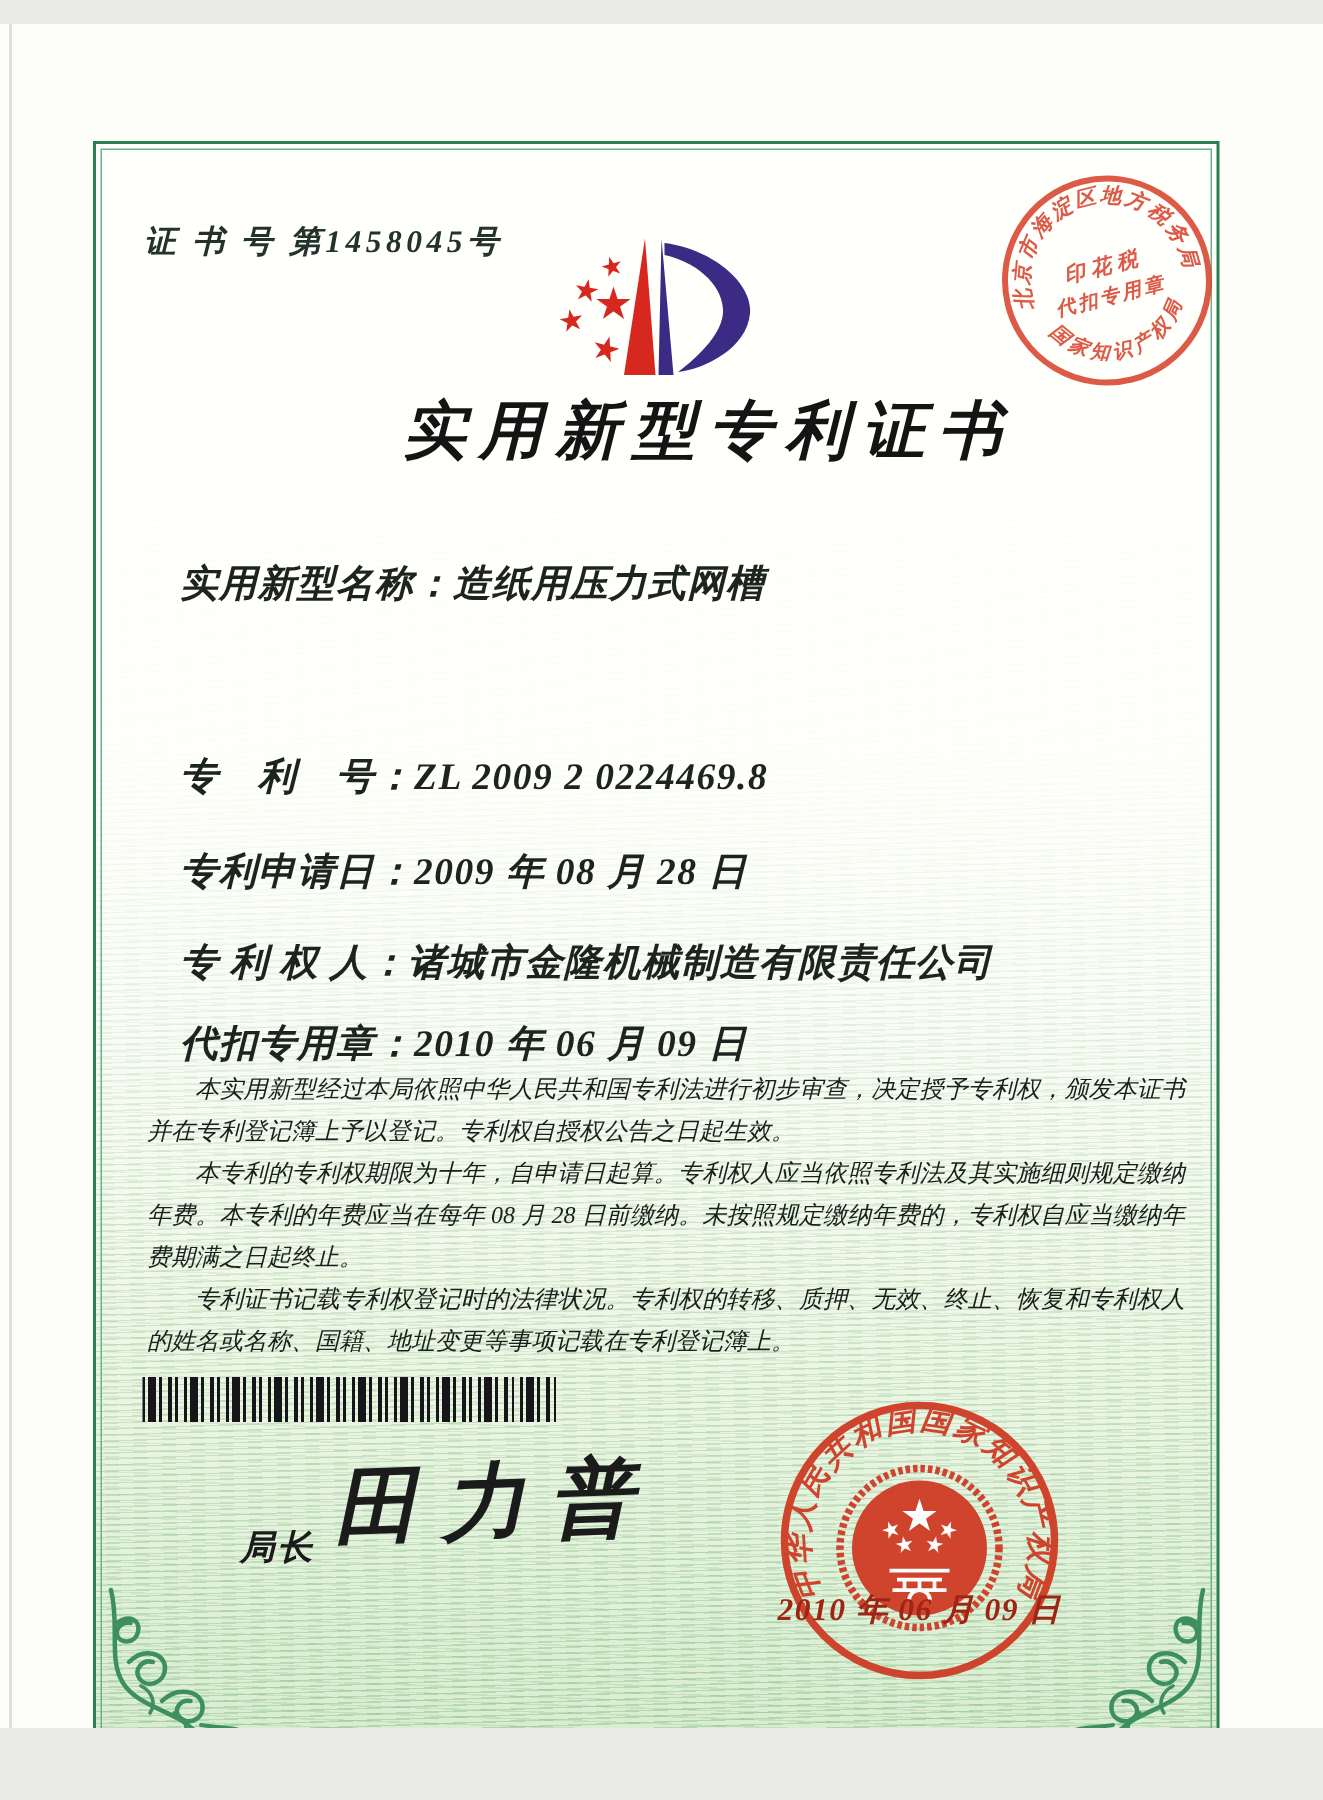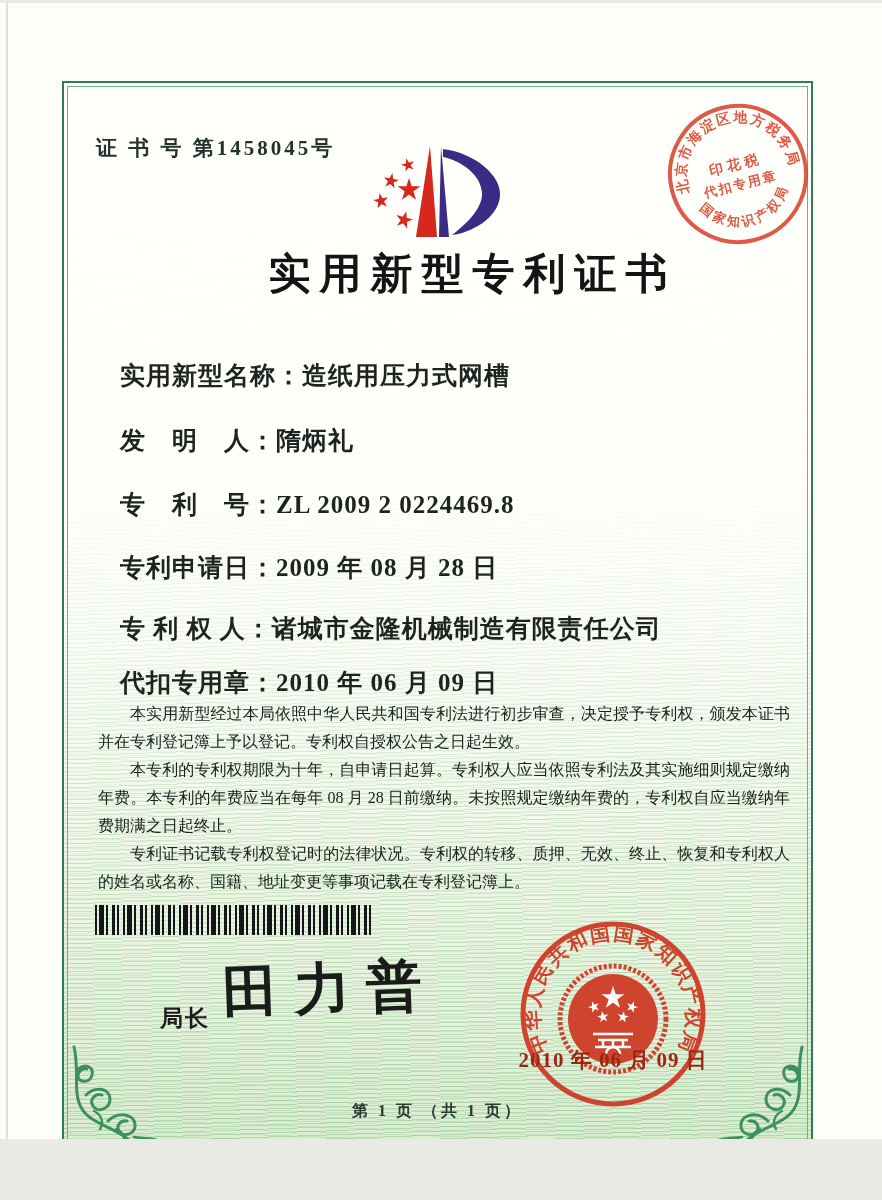--- a/index.html
+++ b/index.html
@@ -1,19 +1,20 @@
 <!DOCTYPE html>
 <html><head>
 <meta charset="utf-8">
 <style>
   html,body{margin:0;padding:0;background:#e9e9e6;}
   .page{
-    position:relative;width:882px;height:1136px;margin:3px auto;
+    position:relative;width:882px;height:1136px;margin:16px auto;
     background:#fdfdfa;overflow:hidden;
     font-family:"Liberation Serif", serif;
+    font-style:italic;
   }
   .page::before{ 
     content:"";position:absolute;left:6px;top:0;width:2px;height:100%;
     background:rgba(150,175,160,0.35);
   }
   .frame{
     position:absolute;left:62px;top:78px;width:751px;height:1068px;
     border:2px solid #2f7d52;
     outline:1px solid #6fae8c;outline-offset:-6px;
     background:
@@ -113,21 +114,20 @@
     </g>
     <g fill="#3c2b85">
       <polygon points="101,15 109,106 99,106"></polygon>
       <path d="M103 18 C135 22 162 45 160 65 C158 88 130 102 112 104 C128 92 143 76 142 62 C141 44 122 30 103 26 Z"></path>
     </g>
   </svg>
 
   <div class="doc-title">实用新型专利证书</div>
 
   <div class="field f0"><span>实用新型名称：</span><span>造纸用压力式网槽</span></div>
-  <div class="field f1"><span>发　明　人：</span><span>隋炳礼</span></div>
   <div class="field f2"><span>专　利　号：</span><span>ZL 2009 2 0224469.8</span></div>
   <div class="field f3"><span>专利申请日：</span><span>2009 年 08 月 28 日</span></div>
   <div class="field f4"><span>专 利 权 人：</span><span>诸城市金隆机械制造有限责任公司</span></div>
   <div class="field f5"><span>代扣专用章：</span><span>2010 年 06 月 09 日</span></div>
 
   <div class="body-text">
     <p>本实用新型经过本局依照中华人民共和国专利法进行初步审查，决定授予专利权，颁发本证书并在专利登记簿上予以登记。专利权自授权公告之日起生效。</p>
     <p>本专利的专利权期限为十年，自申请日起算。专利权人应当依照专利法及其实施细则规定缴纳年费。本专利的年费应当在每年 08 月 28 日前缴纳。未按照规定缴纳年费的，专利权自应当缴纳年费期满之日起终止。</p>
     <p>专利证书记载专利权登记时的法律状况。专利权的转移、质押、无效、终止、恢复和专利权人的姓名或名称、国籍、地址变更等事项记载在专利登记簿上。</p>
   </div>
@@ -176,14 +176,13 @@
     <text font-size="14" font-weight="bold" fill="#d8442e" letter-spacing="2" font-family="Liberation Serif, serif">
       <textPath href="#taxTop" startOffset="50%" text-anchor="middle">北京市海淀区地方税务局</textPath>
     </text>
     <text font-size="13" font-weight="bold" fill="#d8442e" letter-spacing="3" font-family="Liberation Serif, serif">
       <textPath href="#taxBottom" startOffset="50%" text-anchor="middle">国家知识产权局</textPath>
     </text>
     <text x="75" y="70" font-size="14" font-weight="bold" fill="#d8442e" text-anchor="middle" letter-spacing="4" font-family="Liberation Serif, serif">印花税</text>
     <text x="75" y="90" font-size="13" font-weight="bold" fill="#d8442e" text-anchor="middle" letter-spacing="2" font-family="Liberation Serif, serif">代扣专用章</text>
   </svg>
 
-  <div class="page-footer">第 1 页 （共 1 页）</div>
 </div>
 
 </body></html>

